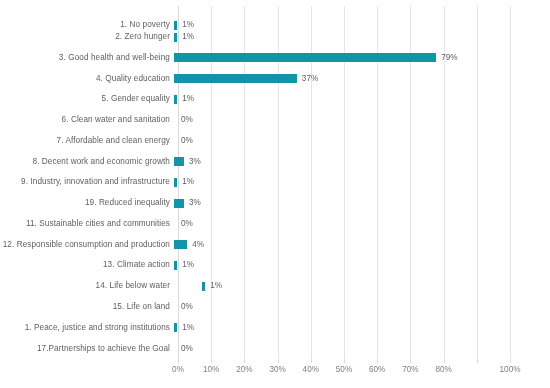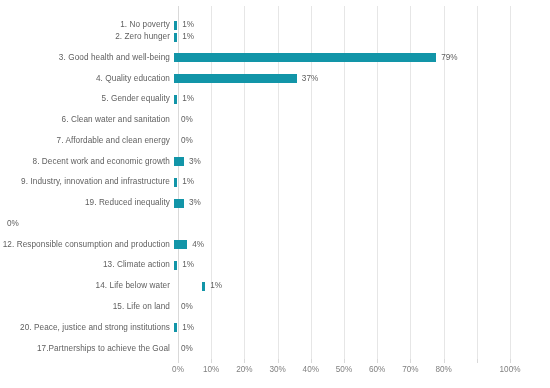--- a/index.html
+++ b/index.html
@@ -204,20 +204,21 @@
         </div>
       </div>
       <div class="bar-row" style="top: 186.882px; height: 20.7647px;">
         <div class="cat-label">19. Reduced inequality</div>
         <div class="bar-wrap">
           <div class="bar" style="width: 9.96px;"></div>
           <div class="val-label">3%</div>
         </div>
       </div>
       <div class="bar-row" style="top: 207.647px; height: 20.7647px;">
+        <div class="cat-label">11. Sustainable cities and communities</div>
         <div class="bar-wrap">
           <div class="bar zero" style="width: 0px;"></div>
           <div class="val-label zero-pad">0%</div>
         </div>
       </div>
       <div class="bar-row" style="top: 228.412px; height: 20.7647px;">
         <div class="cat-label">12. Responsible consumption and production</div>
         <div class="bar-wrap">
           <div class="bar" style="width: 13.28px;"></div>
           <div class="val-label">4%</div>
@@ -238,21 +239,21 @@
         </div>
       </div>
       <div class="bar-row" style="top: 290.706px; height: 20.7647px;">
         <div class="cat-label">15. Life on land</div>
         <div class="bar-wrap">
           <div class="bar zero" style="width: 0px;"></div>
           <div class="val-label zero-pad">0%</div>
         </div>
       </div>
       <div class="bar-row" style="top: 311.471px; height: 20.7647px;">
-        <div class="cat-label">20. Peace, justice and strong institutions</div>
+        <div class="cat-label">1. Peace, justice and strong institutions</div>
         <div class="bar-wrap">
           <div class="bar" style="width: 3.32px;"></div>
           <div class="val-label">1%</div>
         </div>
       </div>
       <div class="bar-row" style="top: 332.235px; height: 20.7647px;">
         <div class="cat-label">17.Partnerships to achieve the Goal</div>
         <div class="bar-wrap">
           <div class="bar zero" style="width: 0px;"></div>
           <div class="val-label zero-pad">0%</div>

